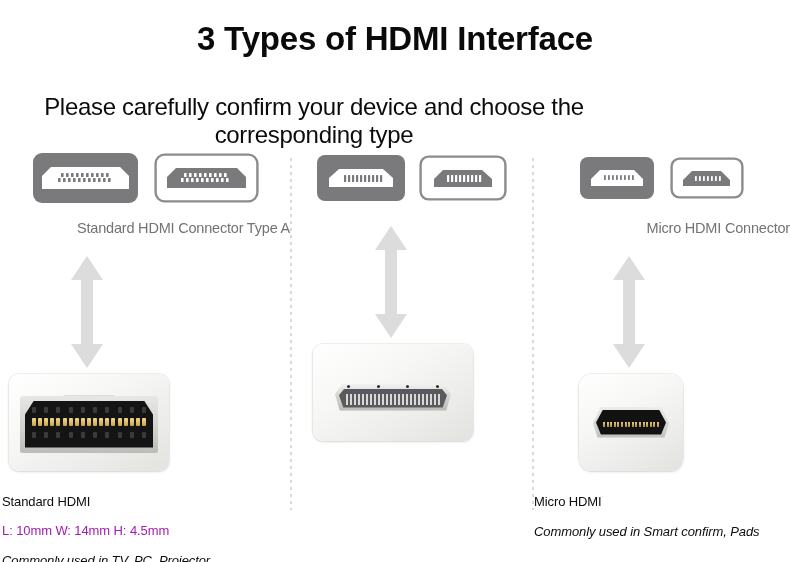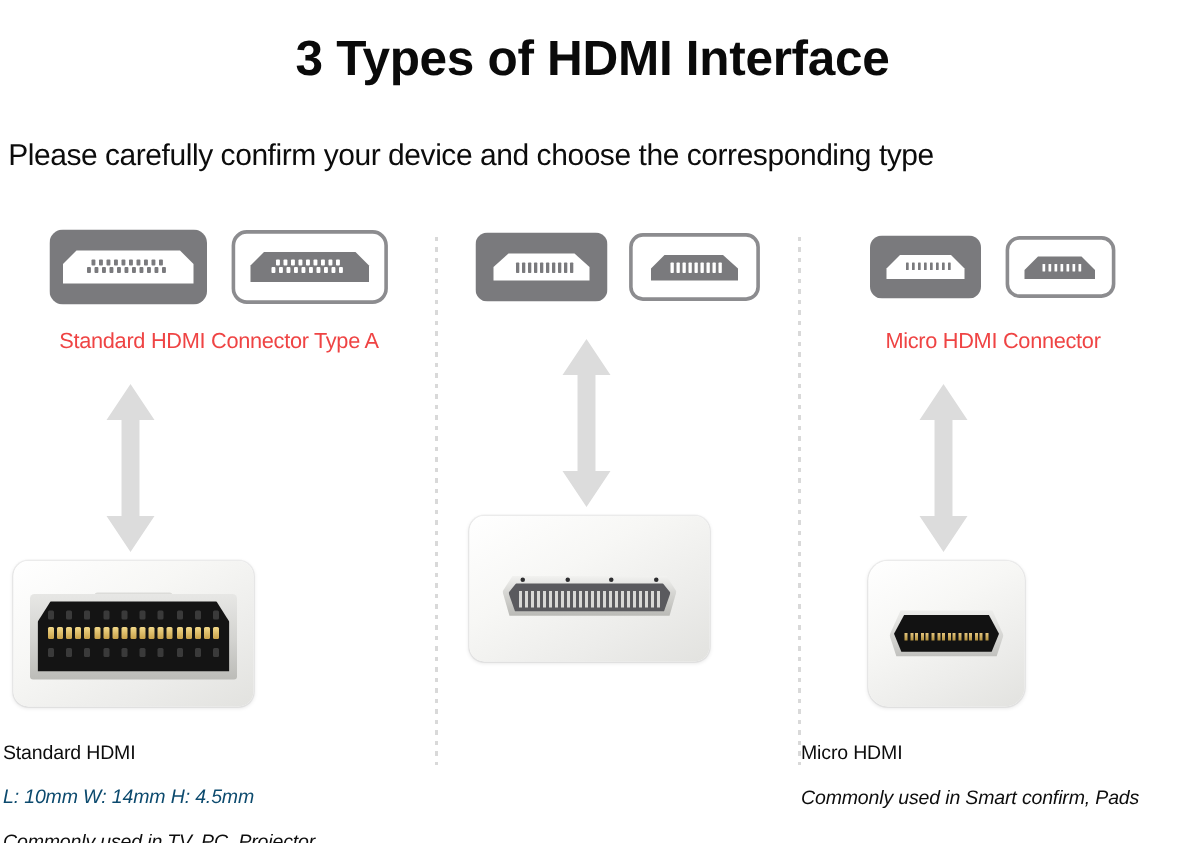--- a/index.html
+++ b/index.html
@@ -32,21 +32,21 @@
     letter-spacing: -0.2px;
     color: #0a0a0a;
   }
 
   .page-subtitle {
     position: absolute;
     top: 93px;
     left: 0;
     width: 628px;
     text-align: center;
-    font-size: 20px;
+    font-size: 24px;
     font-weight: normal;
     letter-spacing: -0.3px;
     color: #0c0c0c;
   }
 
   
   .divider {
     position: absolute;
     top: 158px;
     width: 2px;
@@ -81,24 +81,24 @@
     justify-content: center;
     gap: 16px;
   }
   .col-2 .icon-row { gap: 14px; }
   .col-3 .icon-row { gap: 16px; }
 
   .conn-icon { display: block; }
 
   
   .conn-label {
-    text-align: center;
+    text-align: right;
     font-size: 14.5px;
     letter-spacing: -0.2px;
-    color: #ef4444;
+    color: #737373;
     margin-top: 14px;
     white-space: nowrap;
   }
 
   
   .arrow-wrap {
     display: flex;
     justify-content: center;
     margin-top: 18px;
     height: 116px;
@@ -239,23 +239,22 @@
   .cap-name {
     font-size: 13px;
     letter-spacing: -0.1px;
     color: #0d0d0d;
     white-space: nowrap;
   }
   .cap-dims {
     margin-top: 14px;
     font-size: 13px;
     letter-spacing: -0.1px;
-    color: #0c4a6e;
+    color: #a21caf;
     white-space: nowrap;
-    font-style: italic;
   }
   .cap-use {
     margin-top: 15px;
     font-size: 13px;
     letter-spacing: -0.1px;
     color: #0d0d0d;
     white-space: nowrap;
     font-style: italic;
   }
   .col-1 .caption { padding-right: 114px; }

